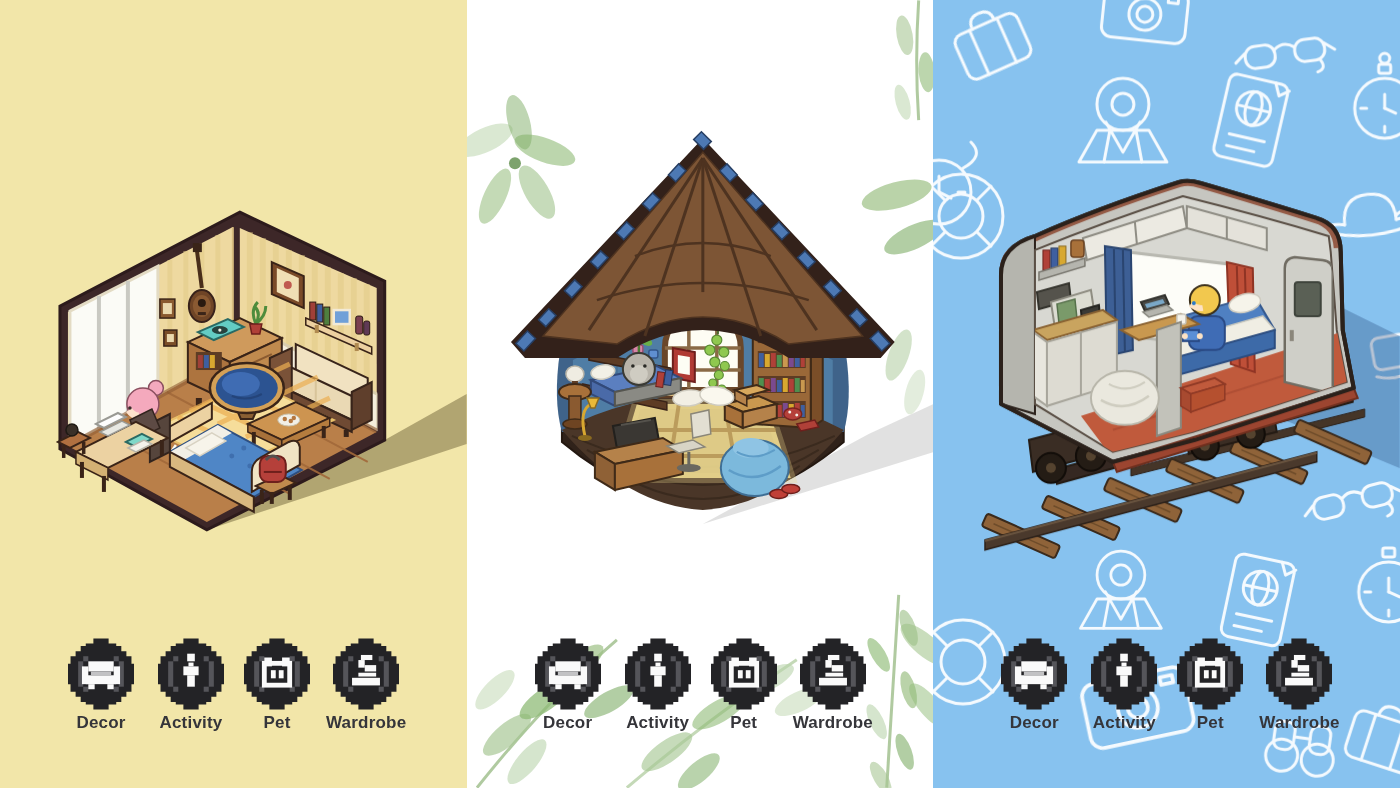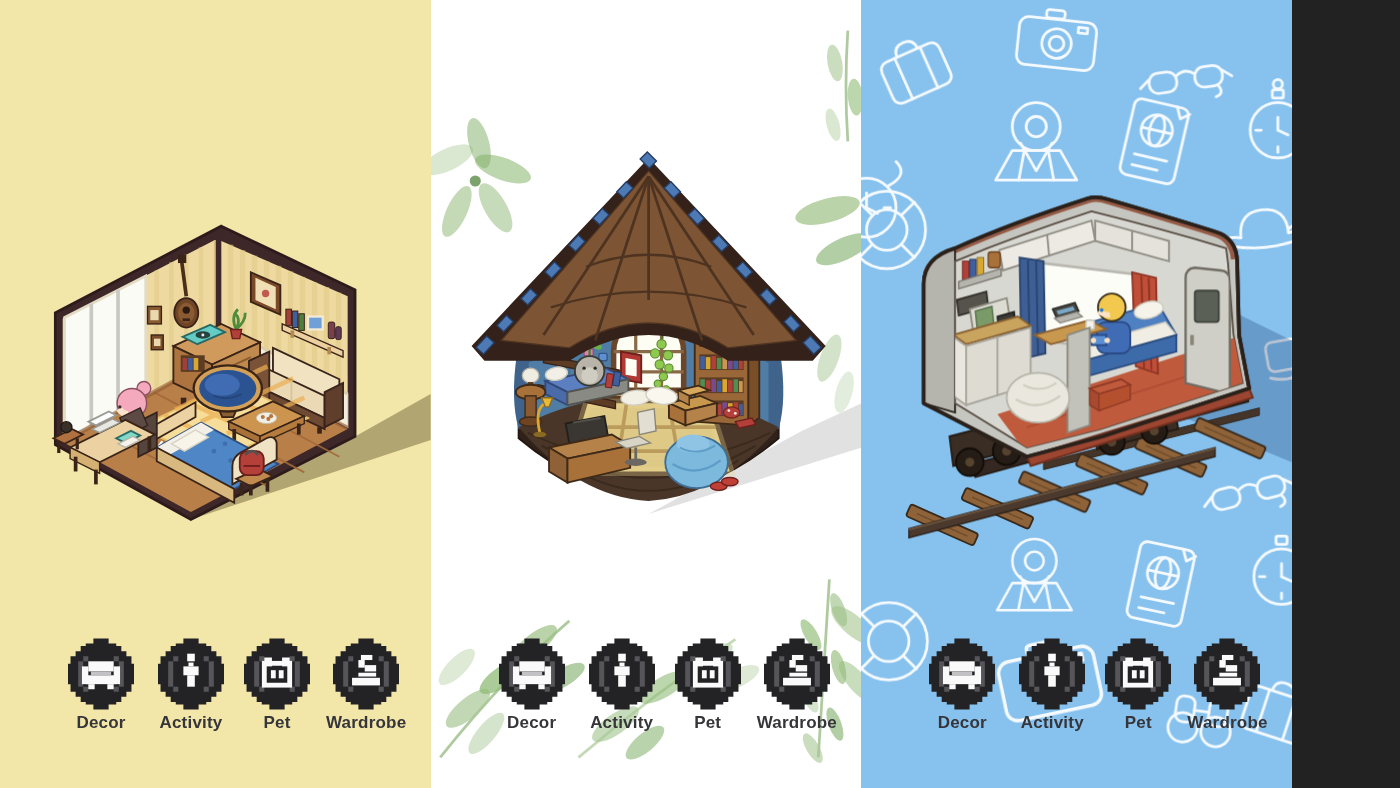--- a/index.html
+++ b/index.html
@@ -1,16 +1,16 @@
 <!DOCTYPE html>
 <html><head>
 <meta charset="utf-8">
 <style>
   html,body{margin:0;padding:0;background:#222;}
-  .stage{position:relative;width:1292px;height:788px;display:flex;overflow:hidden;
+  .stage{position:relative;width:1400px;height:788px;display:flex;overflow:hidden;
          font-family:"Liberation Sans",sans-serif;}
   .panel{position:relative;width:33.3333%;height:100%;overflow:hidden;}
   .panel-bedroom{background:#f2e6a9;}
   .panel-hut{background:#ffffff;}
   .panel-train{background:#87c2ef;}
   .scene{position:absolute;left:0;top:0;width:100%;height:100%;display:block;}
   .menu-btn{position:absolute;width:80px;top:638px;text-align:center;cursor:pointer;}
   .hex{display:block;margin:0 auto;width:66px;height:72px;}
   .menu-label{display:block;margin-top:3px;font-size:17px;font-weight:bold;
               color:#35353a;letter-spacing:.2px;white-space:nowrap;}

